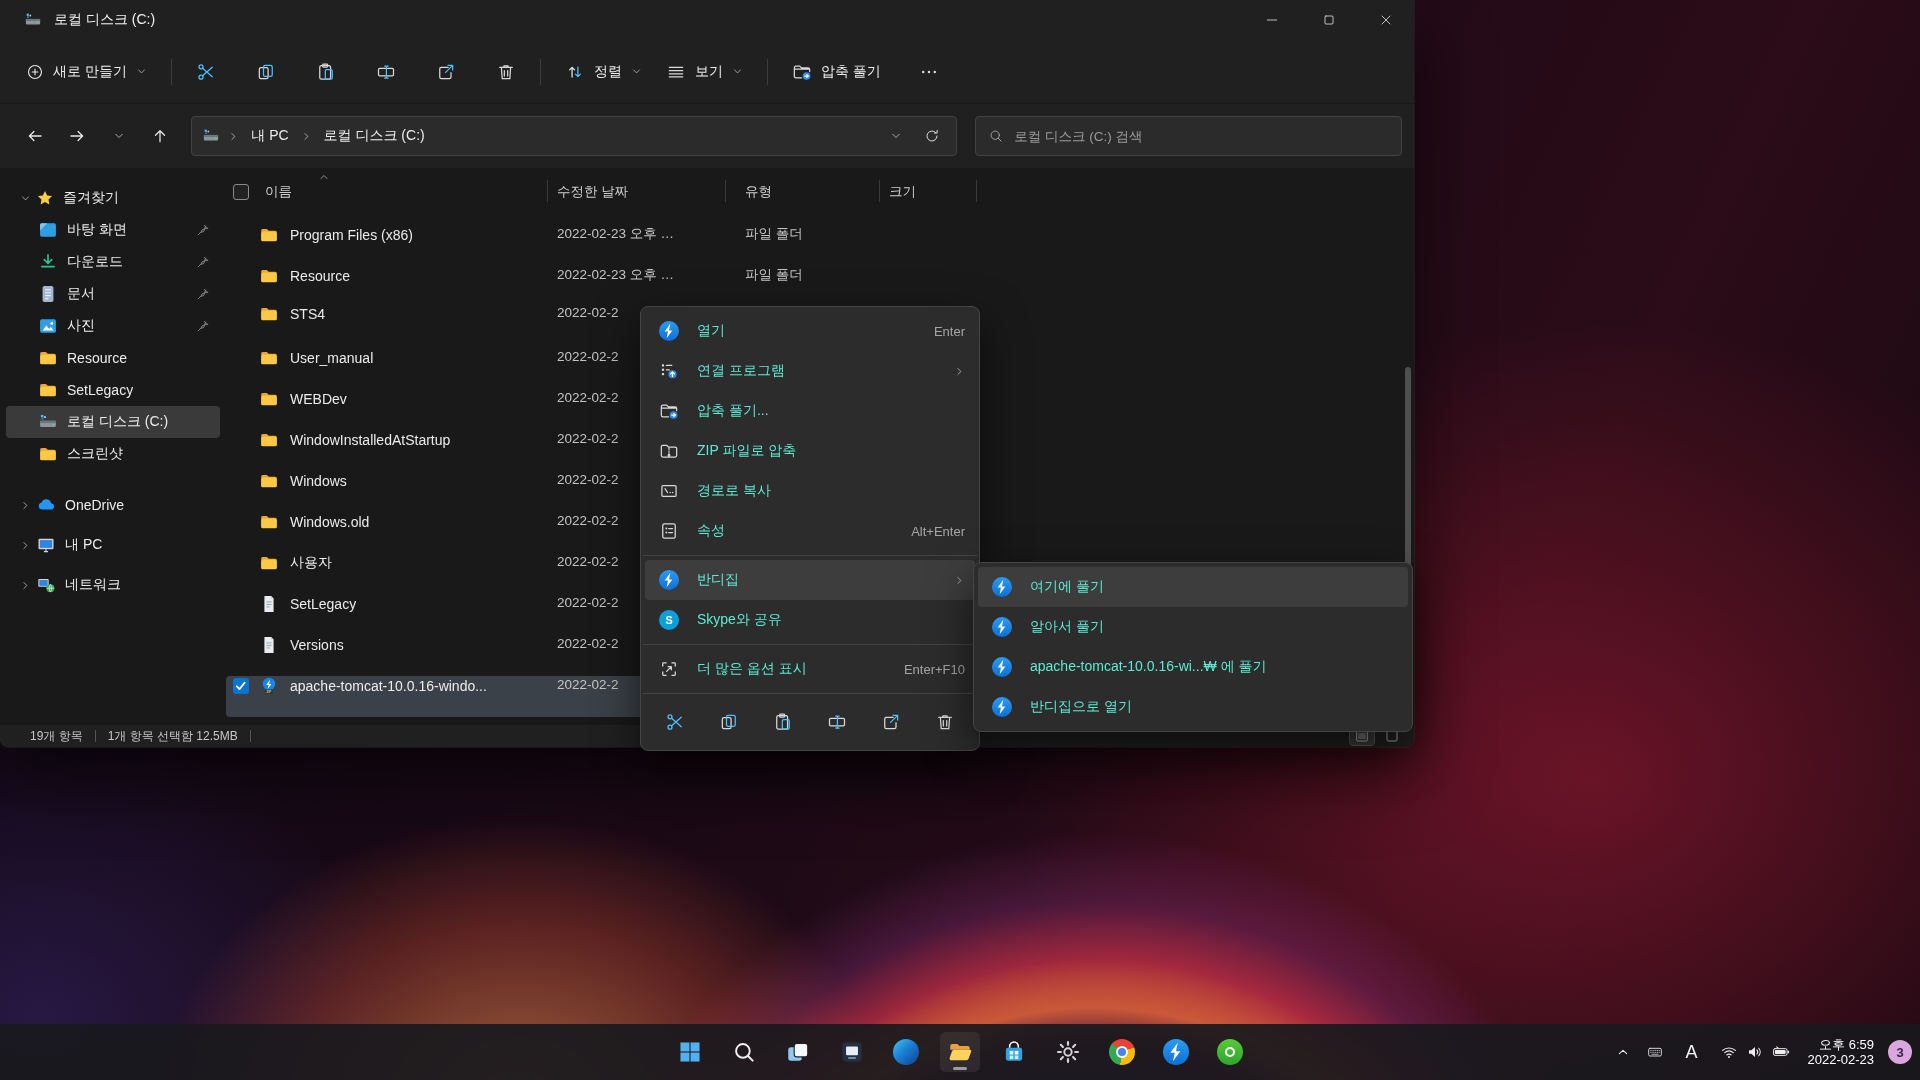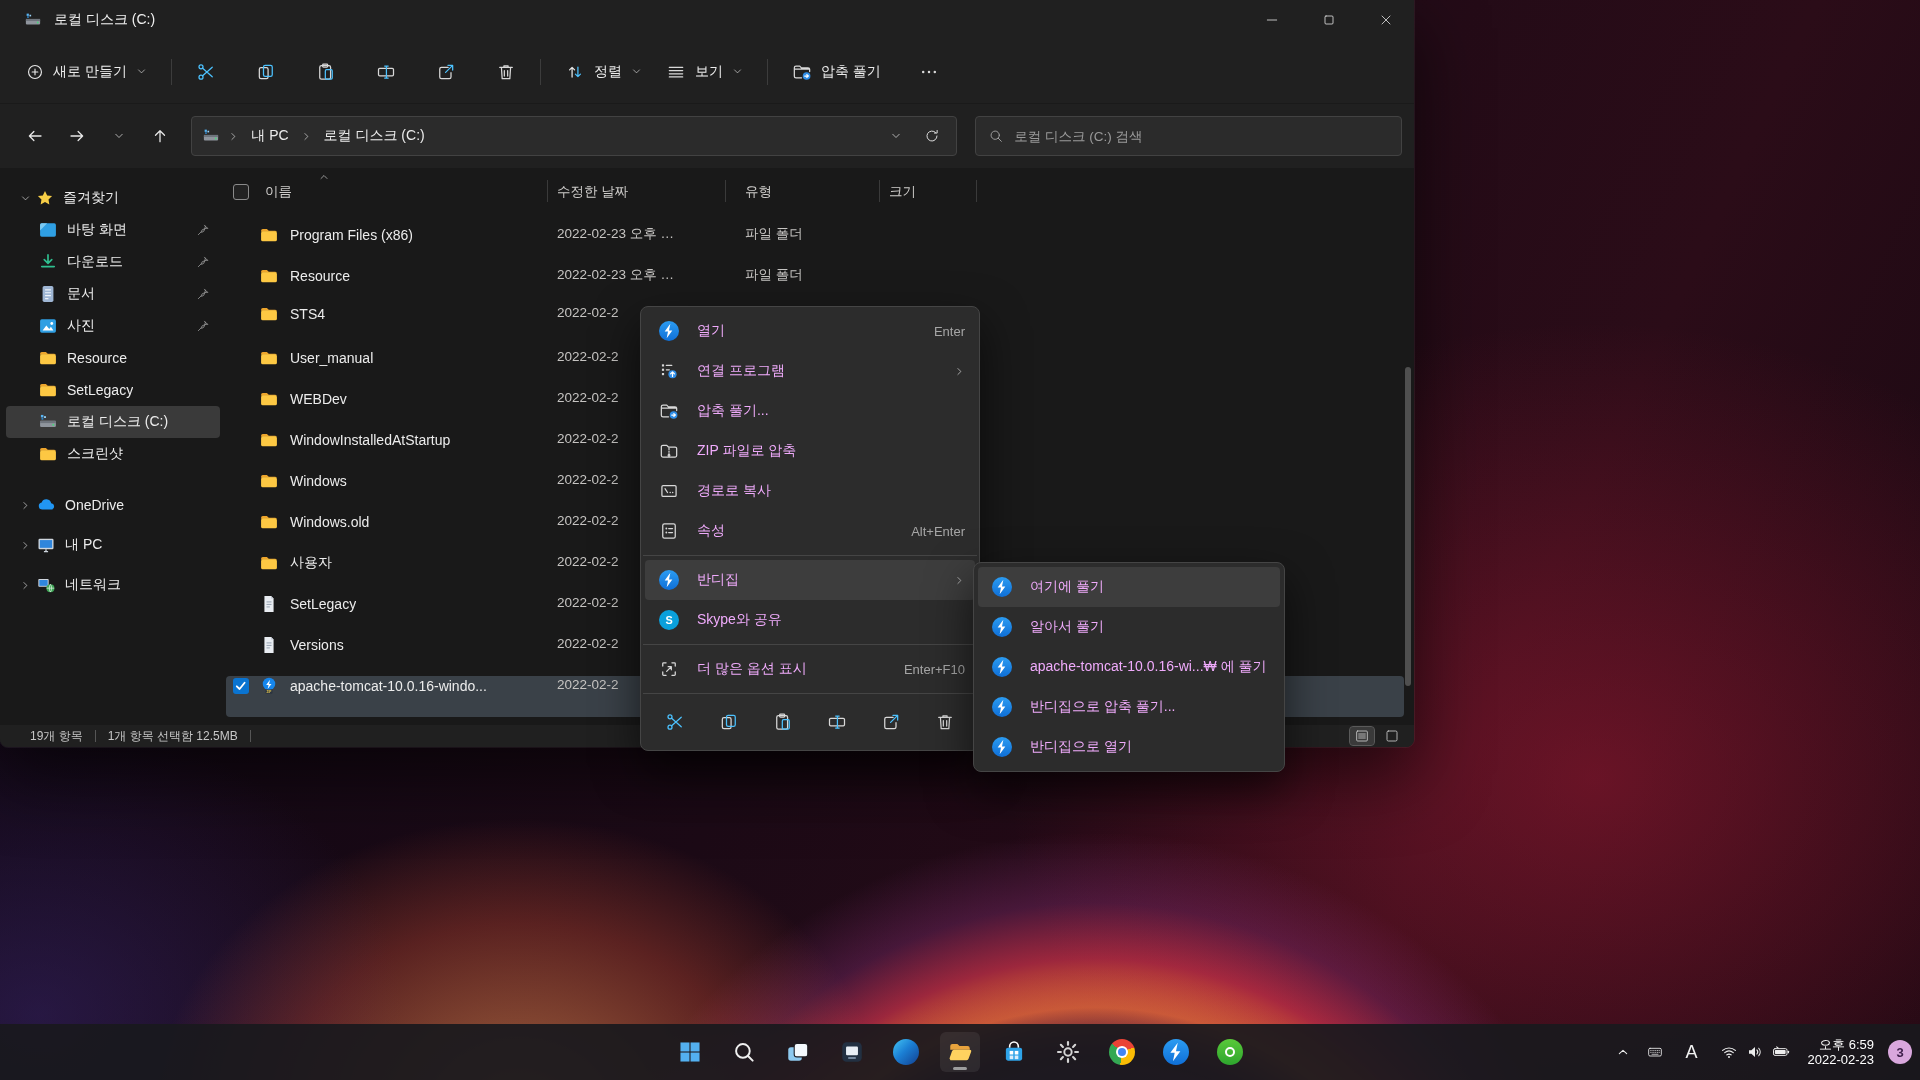--- a/index.html
+++ b/index.html
@@ -65,24 +65,24 @@
   .statusbar{position:absolute;left:0;right:0;bottom:0;height:22px;display:flex;align-items:center;
     padding:0 10px 0 30px;font-size:12px;color:#c8c8c8;background:#202020;border-radius:0 0 8px 8px}
   .st-sep{width:1px;height:12px;background:#565656;margin:0 12px}
   .viewtoggles{margin-left:auto;display:flex;gap:6px;align-items:center}
   .vt{width:24px;height:18px;display:flex;align-items:center;justify-content:center;border-radius:3px}
   .vt.active{background:#3a3a3a;outline:1px solid #5a5a5a}
   
   .menu{position:absolute;background:#2c2c2c;border:1px solid #454545;border-radius:8px;
     box-shadow:0 18px 45px rgba(0,0,0,.6);padding:4px 0;z-index:5}
   .ctx{left:640px;top:306px;width:340px}
-  .sub{left:973px;top:562px;width:312px;z-index:6}
+  .sub{left:973px;top:562px;width:440px;z-index:6}
   .mi{height:40px;display:flex;align-items:center;margin:0 4px;padding:0 10px 0 14px;border-radius:4px}
   .mi.hover{background:#3d3d3d}
-  .mi-label{margin-left:18px;color:#f0abfc;white-space:nowrap;overflow:hidden;text-overflow:ellipsis}
+  .mi-label{margin-left:18px;color:#5eead4;white-space:nowrap;overflow:hidden;text-overflow:ellipsis}
   .mi-right{margin-left:auto;color:#a6a6a6;font-size:13px;display:flex;align-items:center;padding-left:10px}
   .mdiv{height:1px;background:#454545;margin:4px 2px}
   .quickrow{display:flex;justify-content:space-between;align-items:center;padding:4px 14px;height:48px}
   .qbtn{width:40px;height:40px;display:flex;align-items:center;justify-content:center;border-radius:4px}
   
   .taskbar{position:absolute;left:0;right:0;bottom:0;height:56px;background:rgba(25,25,29,.92);z-index:10;
     display:flex;align-items:center;justify-content:center}
   .tb-apps{display:flex;gap:14px;align-items:center}
   .tb-btn{width:40px;height:40px;border-radius:6px;display:flex;align-items:center;justify-content:center;position:relative}
   .tb-btn.open{background:rgba(255,255,255,.07)}
@@ -1053,30 +1053,20 @@
       <span class="mi-label">apache-tomcat-10.0.16-wi...₩ 에 풀기</span>
       </div>
       <div class="mi">
       <span class="ic i20">
           <span class="cic" style="background:linear-gradient(180deg,#2b9cf2,#0f6fd7)">
             <svg viewBox="0 0 24 24" style="position:absolute;inset:0">
               <path d="M13.6 3.4 6.8 12.6h4L9.2 20.6l6.8-9.2h-4z" fill="#fff"></path>
             </svg>
           </span>
         </span>
-      <span class="mi-label">반디집으로 압축 풀기...</span>
-      </div>
-      <div class="mi">
-      <span class="ic i20">
-          <span class="cic" style="background:linear-gradient(180deg,#2b9cf2,#0f6fd7)">
-            <svg viewBox="0 0 24 24" style="position:absolute;inset:0">
-              <path d="M13.6 3.4 6.8 12.6h4L9.2 20.6l6.8-9.2h-4z" fill="#fff"></path>
-            </svg>
-          </span>
-        </span>
       <span class="mi-label">반디집으로 열기</span>
       </div>
     </div>
 </div>
 
 <div class="taskbar">
   <div class="tb-apps" id="tb-apps">
       <div class="tb-btn">
        <span class="ic i26">
           <svg viewBox="0 0 24 24">

